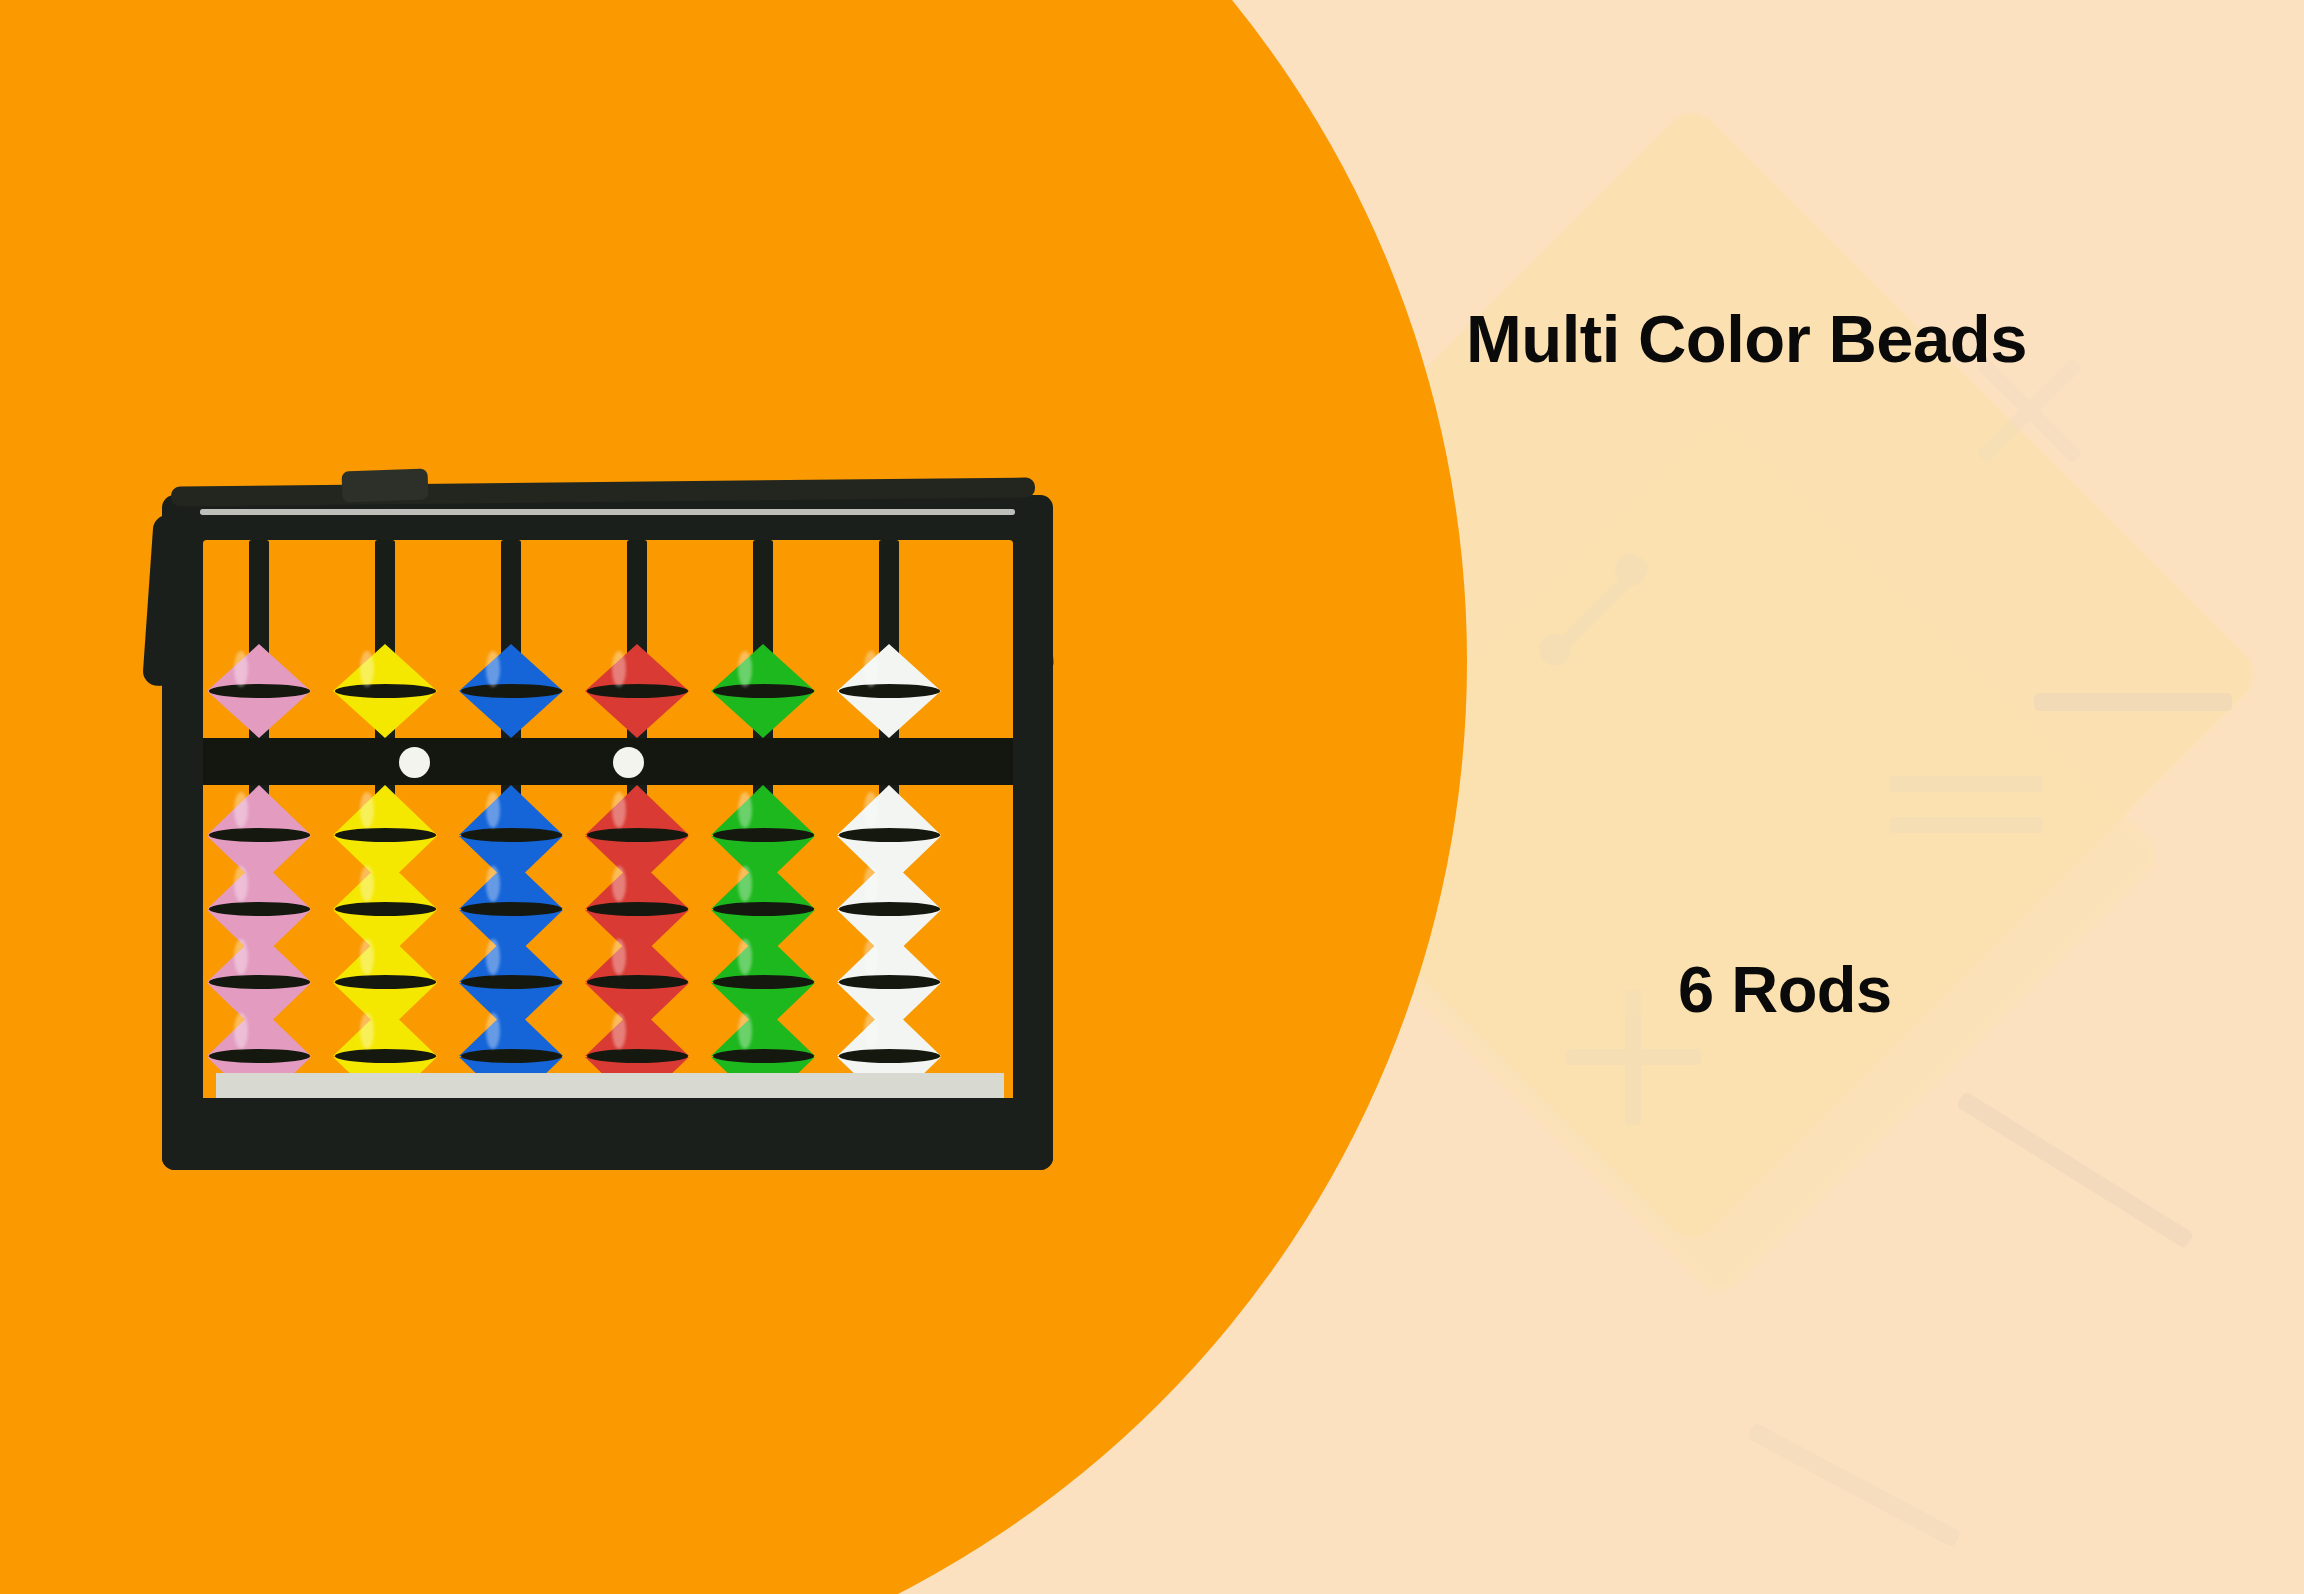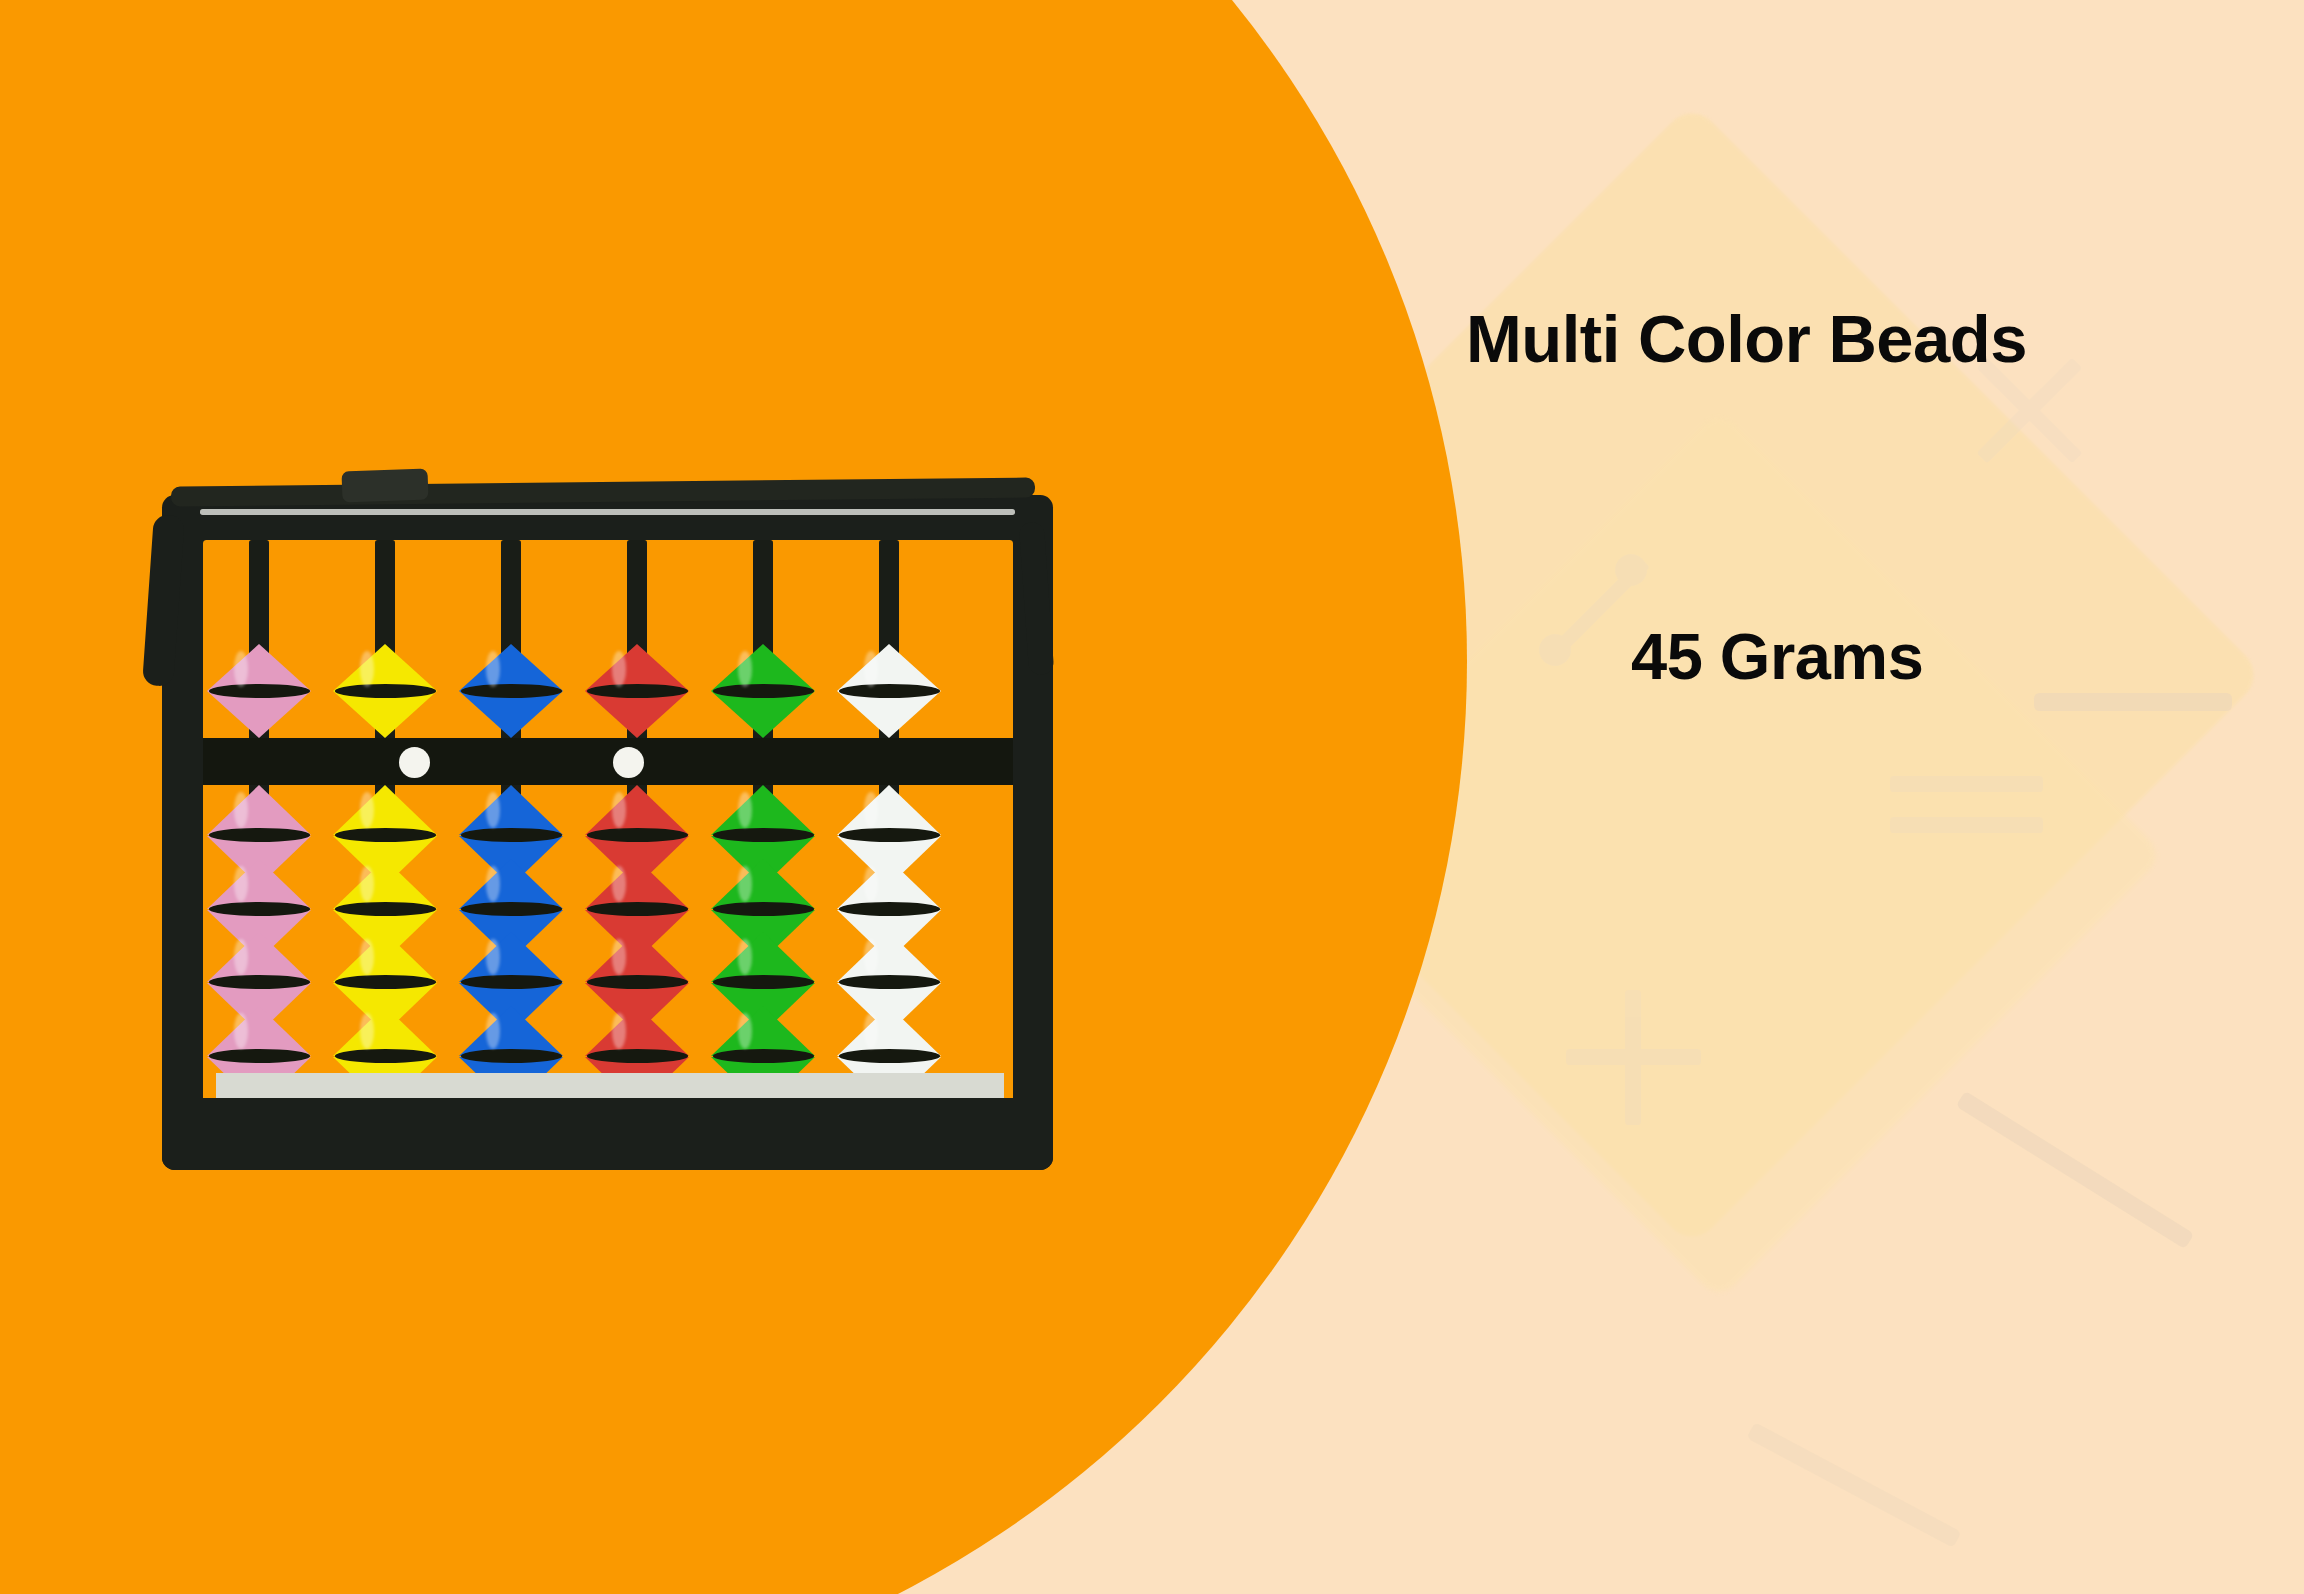--- a/index.html
+++ b/index.html
@@ -315,21 +315,21 @@
       <i></i>
     </div>
 
   <div class="wm-line" style="left:1940px; top:1161px; width:270px; transform:rotate(32deg);"></div>
   <div class="wm-line" style="left:2034px; top:693px;  width:198px; transform:rotate(0deg);"></div>
   <div class="wm-line" style="left:1737px; top:1476px; width:234px; transform:rotate(28deg); opacity:.35;"></div>
 
   <div class="orange-circle"></div>
 
   <div class="spec-text spec-title">Multi Color Beads</div>
-  <div class="spec-text spec-1">45 Grams</div>
+  <div class="spec-text spec-2">6 Rods</div>
 
   <div id="abacus">
 
     <div class="frame-outer"></div>
     <div class="frame-inner"></div>
     <div class="frame-highlight"></div>
 
     <div class="strap"></div>
     <div class="strap-clip"></div>
     <div class="strap-loop-left"></div>

